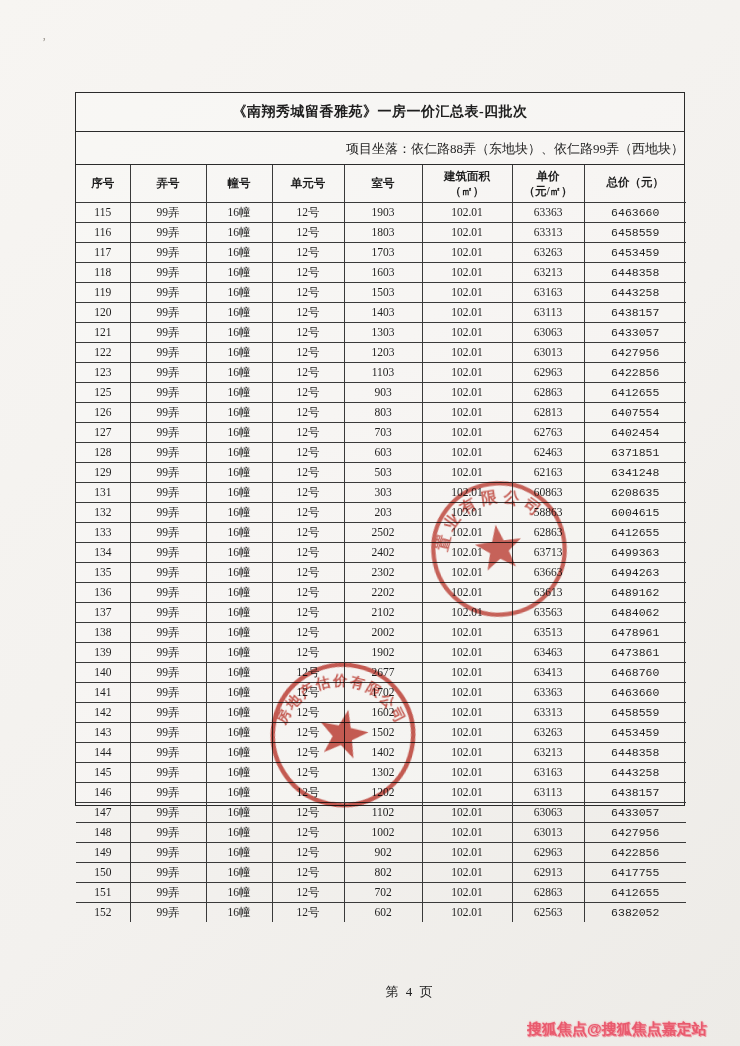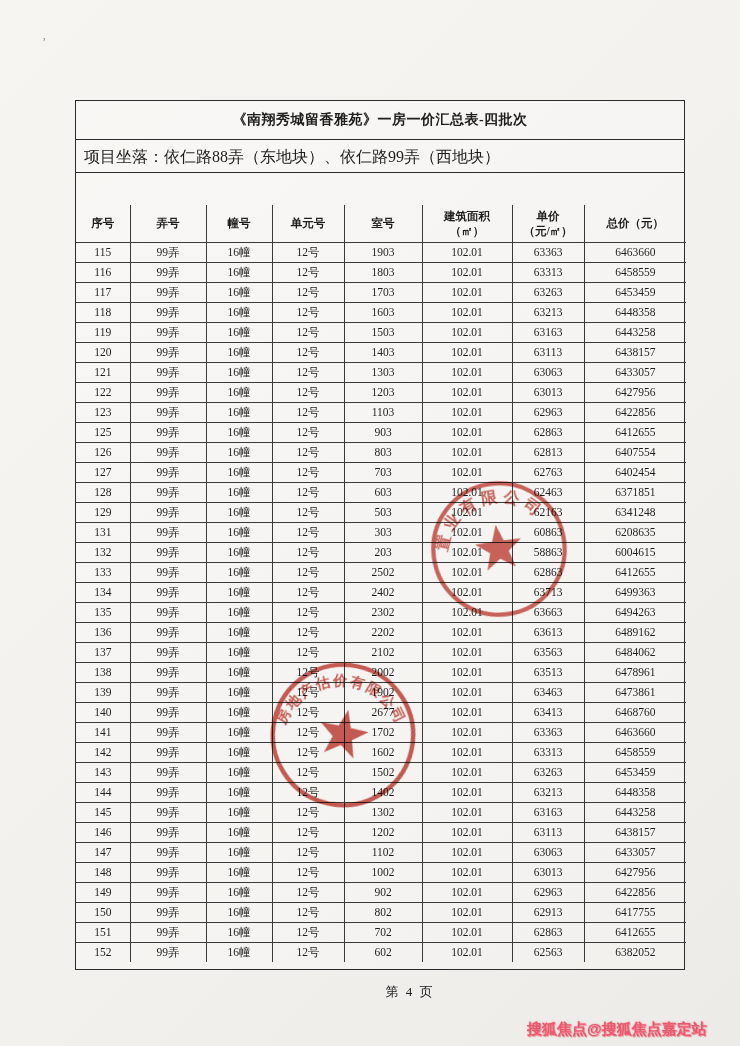--- a/index.html
+++ b/index.html
@@ -9,54 +9,53 @@
     font-family:"Liberation Serif","DejaVu Serif",serif;
     color:#1e1e1e;
     position:relative;
     overflow:hidden;
   }
   .page{
     position:absolute;inset:0;
     background:linear-gradient(135deg,#f7f5f2 0%,#f3f1ee 55%,#edebe7 100%);
   }
   .doc-box{
-    position:absolute;left:75px;top:100px;width:610px;height:870px;
+    position:absolute;left:75px;top:92px;width:610px;height:714px;
     border:1.6px solid #2b2b2b;
     background:rgba(255,255,255,0.25);
     box-sizing:border-box;
   }
   .doc-title{
     height:38px;line-height:38px;text-align:center;
     font-weight:bold;font-size:14px;letter-spacing:.5px;
     border-bottom:1px solid #2b2b2b;
   }
   .doc-location{
-    height:33px;line-height:33px;text-align:left;
-    font-size:16px;padding-left:8px;
+    height:33px;line-height:33px;text-align:right;
+    font-size:13px;padding-left:8px;
     border-bottom:1px solid #2b2b2b;
     box-sizing:border-box;
   }
   table.price{
     width:100%;border-collapse:collapse;table-layout:fixed;
     font-size:11.5px;
-    margin-top:32px;
   }
   table.price th,table.price td{
     border:1px solid #3a3a3a;
     text-align:center;vertical-align:middle;
     padding:0;overflow:hidden;white-space:nowrap;
   }
   table.price th{
     height:37px;font-weight:bold;font-size:11.5px;
     white-space:pre-line;line-height:1.3;
   }
   table.price td{height:19px;line-height:19px;}
   table.price tr:first-child th{border-top:none;}
   table.price th:first-child,table.price td:first-child{border-left:none;}
-  table.price th:last-child,table.price td:last-child{border-right:none;}
+  table.price th:last-child,table.price td:last-child{border-right:none;font-family:Liberation Mono, monospace;}
   table.price tr:last-child td{border-bottom:none;}
   .page-footer{
     position:absolute;left:0;width:740px;top:983px;
     text-align:center;font-size:13px;letter-spacing:2px;color:#222;margin-left:40px;
   }
   .stamp{
     position:absolute;pointer-events:none;
     mix-blend-mode:multiply;
     filter:blur(.4px);
   }

